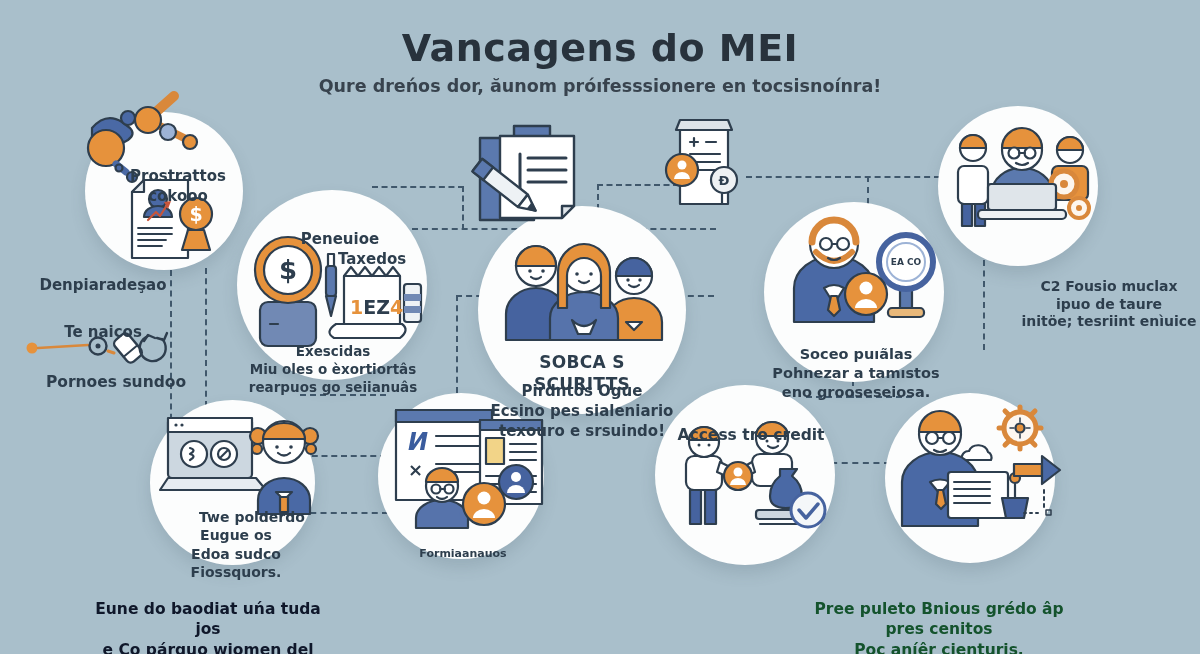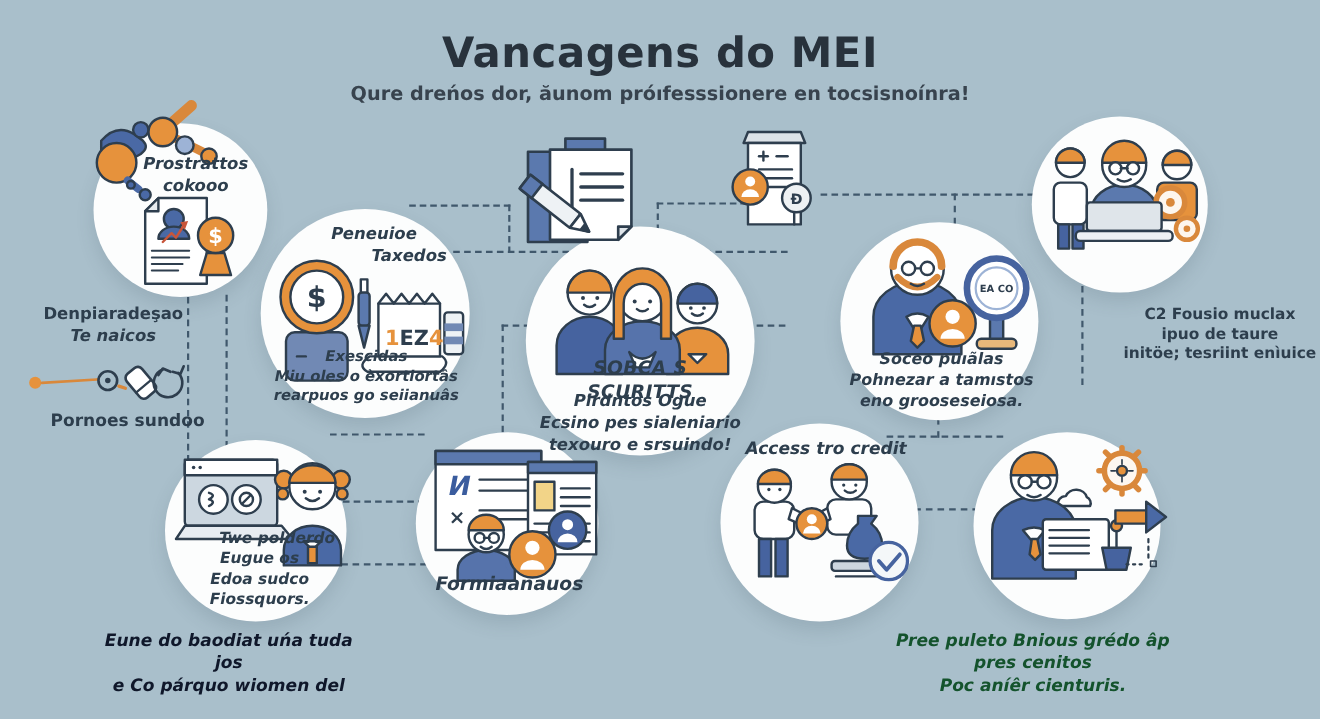--- a/index.html
+++ b/index.html
@@ -9,21 +9,21 @@
   .title{left:0;right:0;top:26px;text-align:center;font-size:38px;font-weight:bold;
          color:#28323c;letter-spacing:.5px;z-index:5;}
   .subtitle{left:0;right:0;top:76px;text-align:center;font-size:17.5px;font-weight:bold;
             color:#38434e;z-index:5;}
   .circle{position:absolute;background:#fcfdfd;border-radius:50%;z-index:2;
           box-shadow:0 8px 16px rgba(55,75,90,.15);}
   .dash{position:absolute;z-index:1;}
   .dash.h{border-top:2px dashed #40586c;height:0;}
   .dash.v{border-left:2px dashed #40586c;width:0;}
   .txt{position:absolute;z-index:4;font-weight:bold;line-height:1.32;color:#2d3e4d;text-align:center;}
-  .it{font-style:italic;}
+  .it{margin-top:27px;}
   .ctr{text-align:center;}
   .icon{position:absolute;z-index:3;}
   svg{display:block;overflow:visible;}
   svg text{font-family:"DejaVu Sans","Liberation Sans",sans-serif;}
 </style>
 </head>
 <body>
 
 <div class="canvas">
 
@@ -426,21 +426,21 @@
     <div>initöe; tesriint enìuice</div>
   </div>
 
   <div class="txt it ctr" style="left:175px;top:481px;width:122px;font-size:14px">
     <div style="transform:translateX(16px)">Twe polderdo</div>
     <div>Eugue os</div>
     <div>Edoa sudco</div>
     <div>Fiossquors.</div>
   </div>
 
-  <div class="txt it ctr" style="left:396px;top:520px;width:134px;font-size:17px">Formiaanauos</div>
+  <div class="txt it ctr" style="left:396px;top:520px;width:134px;font-size:11px">Formiaanauos</div>
 
   <div class="txt it ctr" style="left:676px;top:398px;width:150px;font-size:15.5px">Access tro credit</div>
 
   <div class="txt it ctr" style="left:88px;top:572px;width:240px;font-size:15.5px;color:#0f172a">
     <div>Eune do baodiat uńa tuda jos</div>
     <div>e Co párquo wiomen del</div>
   </div>
   <div class="txt it ctr" style="left:795px;top:572px;width:288px;font-size:15.5px;color:#14532d">
     <div>Pree puleto Bnious grédo âp pres cenitos</div>
     <div>Poc aníêr cienturis.</div>

